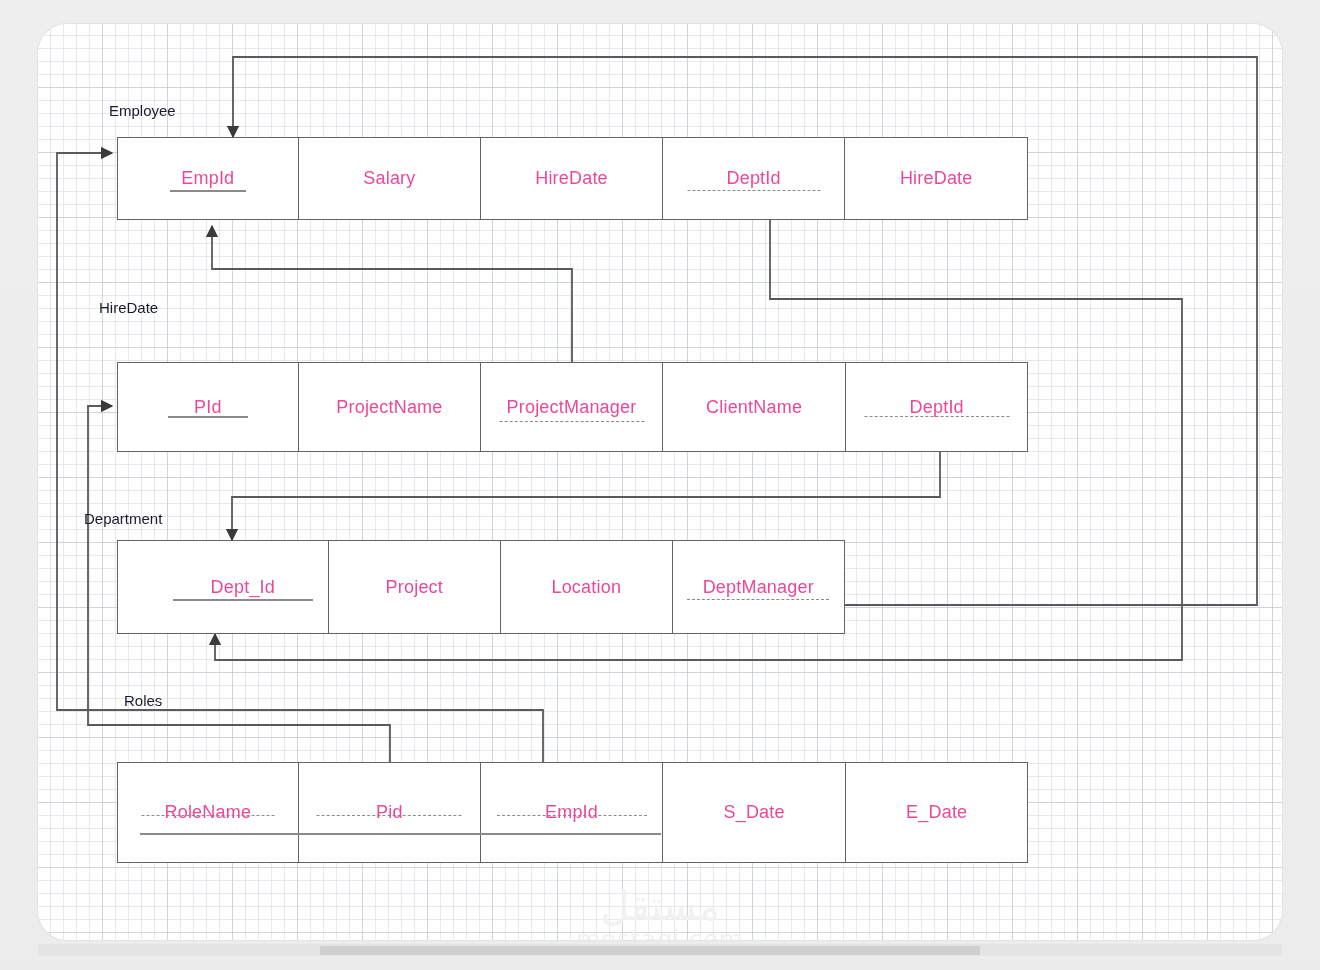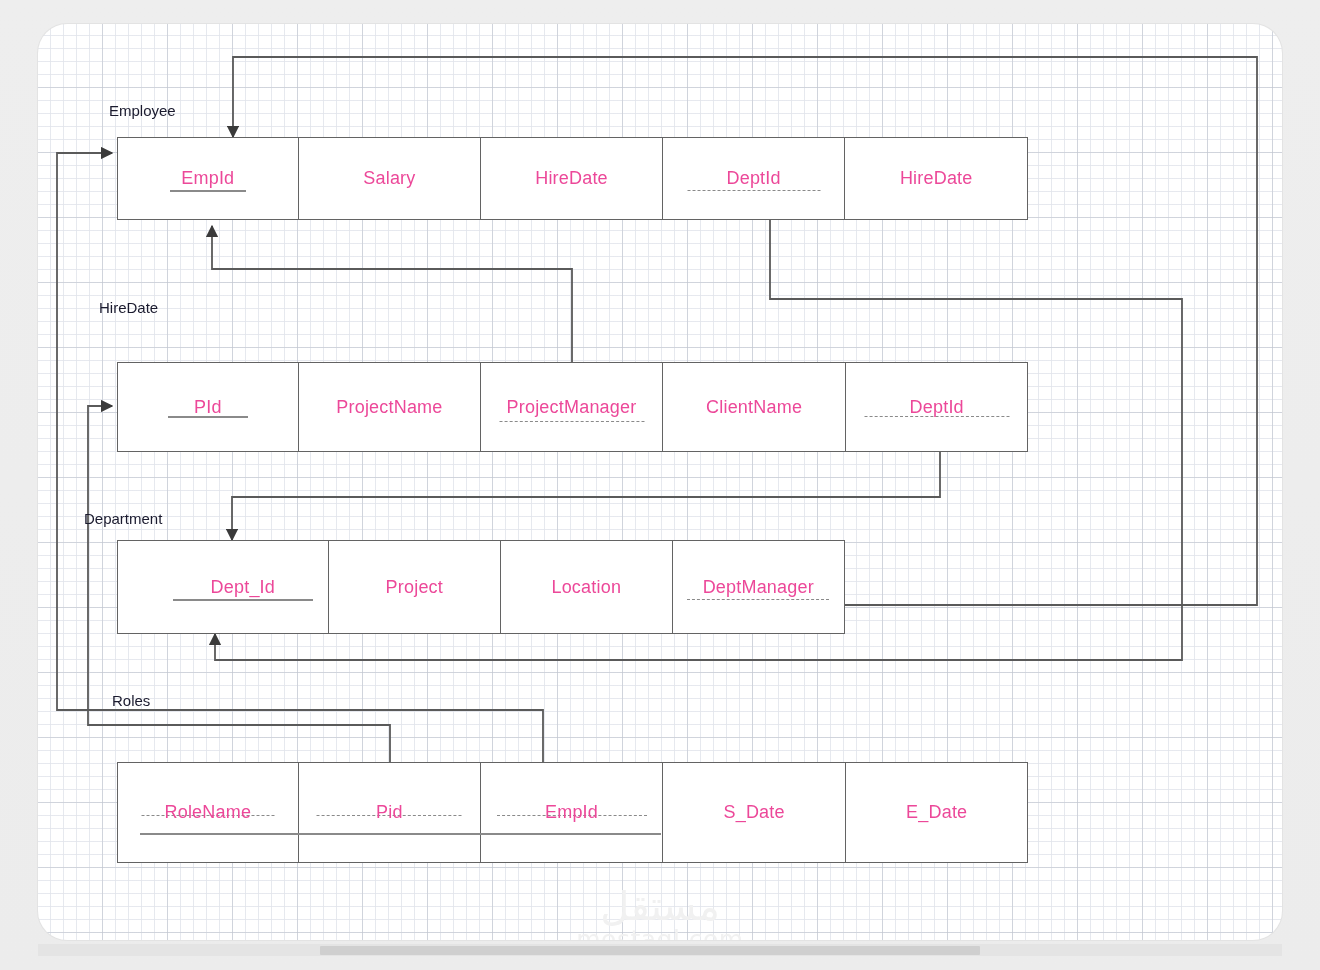--- a/index.html
+++ b/index.html
@@ -147,21 +147,21 @@
     </div>
     <div class="cell" style="width:182px;text-align:right;">
       <span class="cname">Location</span>
     </div>
     <div class="cell" style="width:182px;">
       <span class="cname">DeptManager</span>
       <span class="fk-line" style="width:142px;top:58px;"></span>
     </div>
   </div>
 
-  <div class="tbl-label" style="left:112px;top:692px;">Roles</div>
+  <div class="tbl-label" style="left:124px;top:692px;">Roles</div>
   <div class="tbl" id="tbl-roles" style="left:117px;top:762px;width:911px;height:101px;">
     <div class="cell" style="width:181px;">
       <span class="cname">RoleName</span>
       <span class="fk-line" style="width:133px;top:52px;"></span>
     </div>
     <div class="cell" style="width:183px;">
       <span class="cname">Pid</span>
       <span class="fk-line" style="width:145px;top:52px;"></span>
     </div>
     <div class="cell" style="width:182px;">

